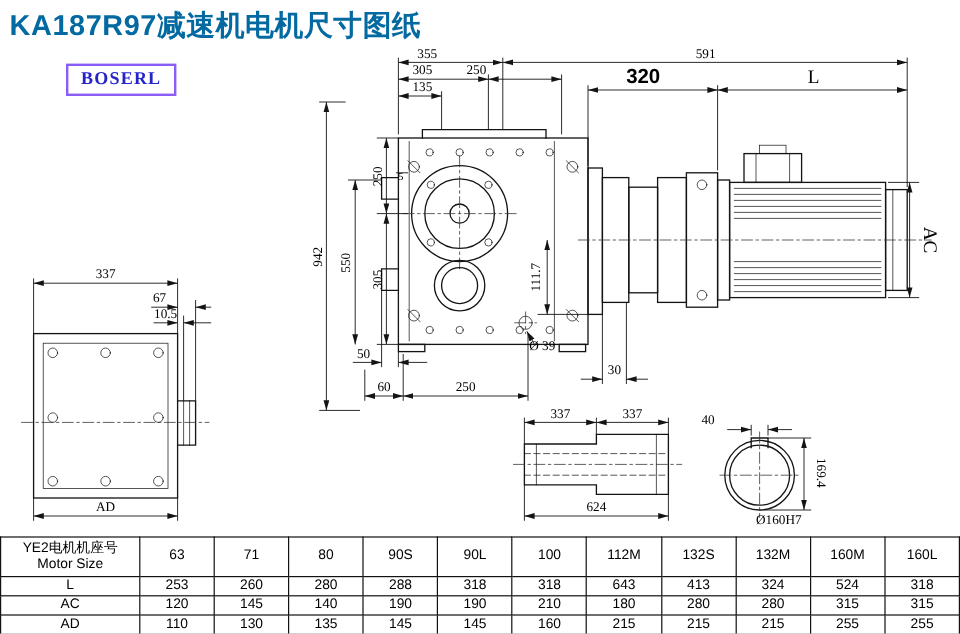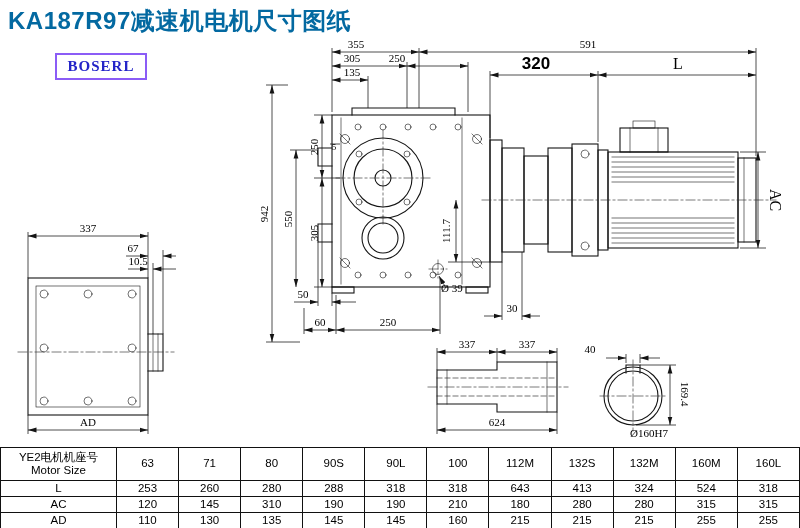--- a/index.html
+++ b/index.html
@@ -302,21 +302,21 @@
         <td>643</td>
         <td>413</td>
         <td>324</td>
         <td>524</td>
         <td>318</td>
       </tr>
       <tr>
         <th>AC</th>
         <td>120</td>
         <td>145</td>
-        <td>310</td>
+        <td>140</td>
         <td>190</td>
         <td>190</td>
         <td>210</td>
         <td>180</td>
         <td>280</td>
         <td>280</td>
         <td>315</td>
         <td>315</td>
       </tr>
       <tr>

